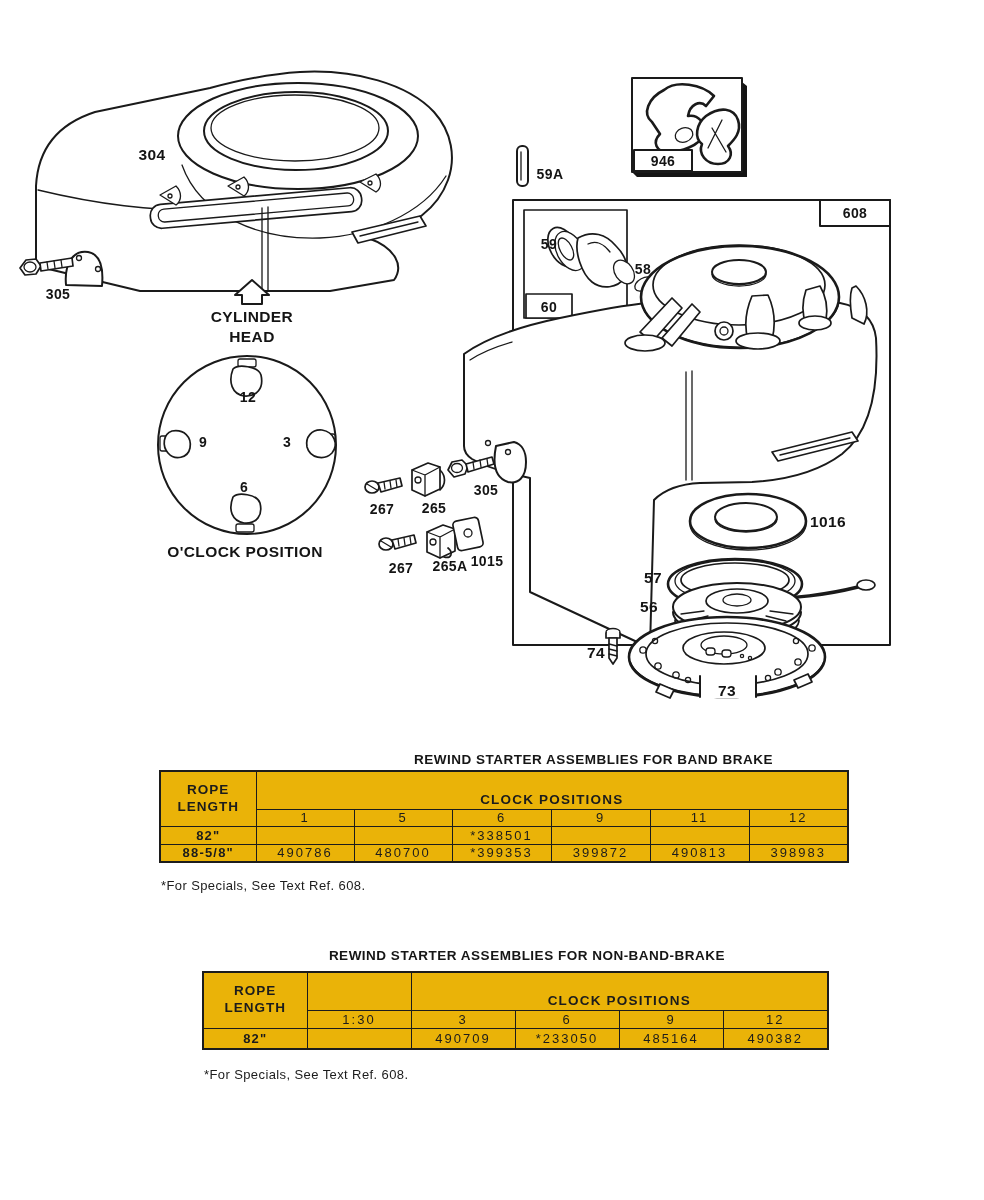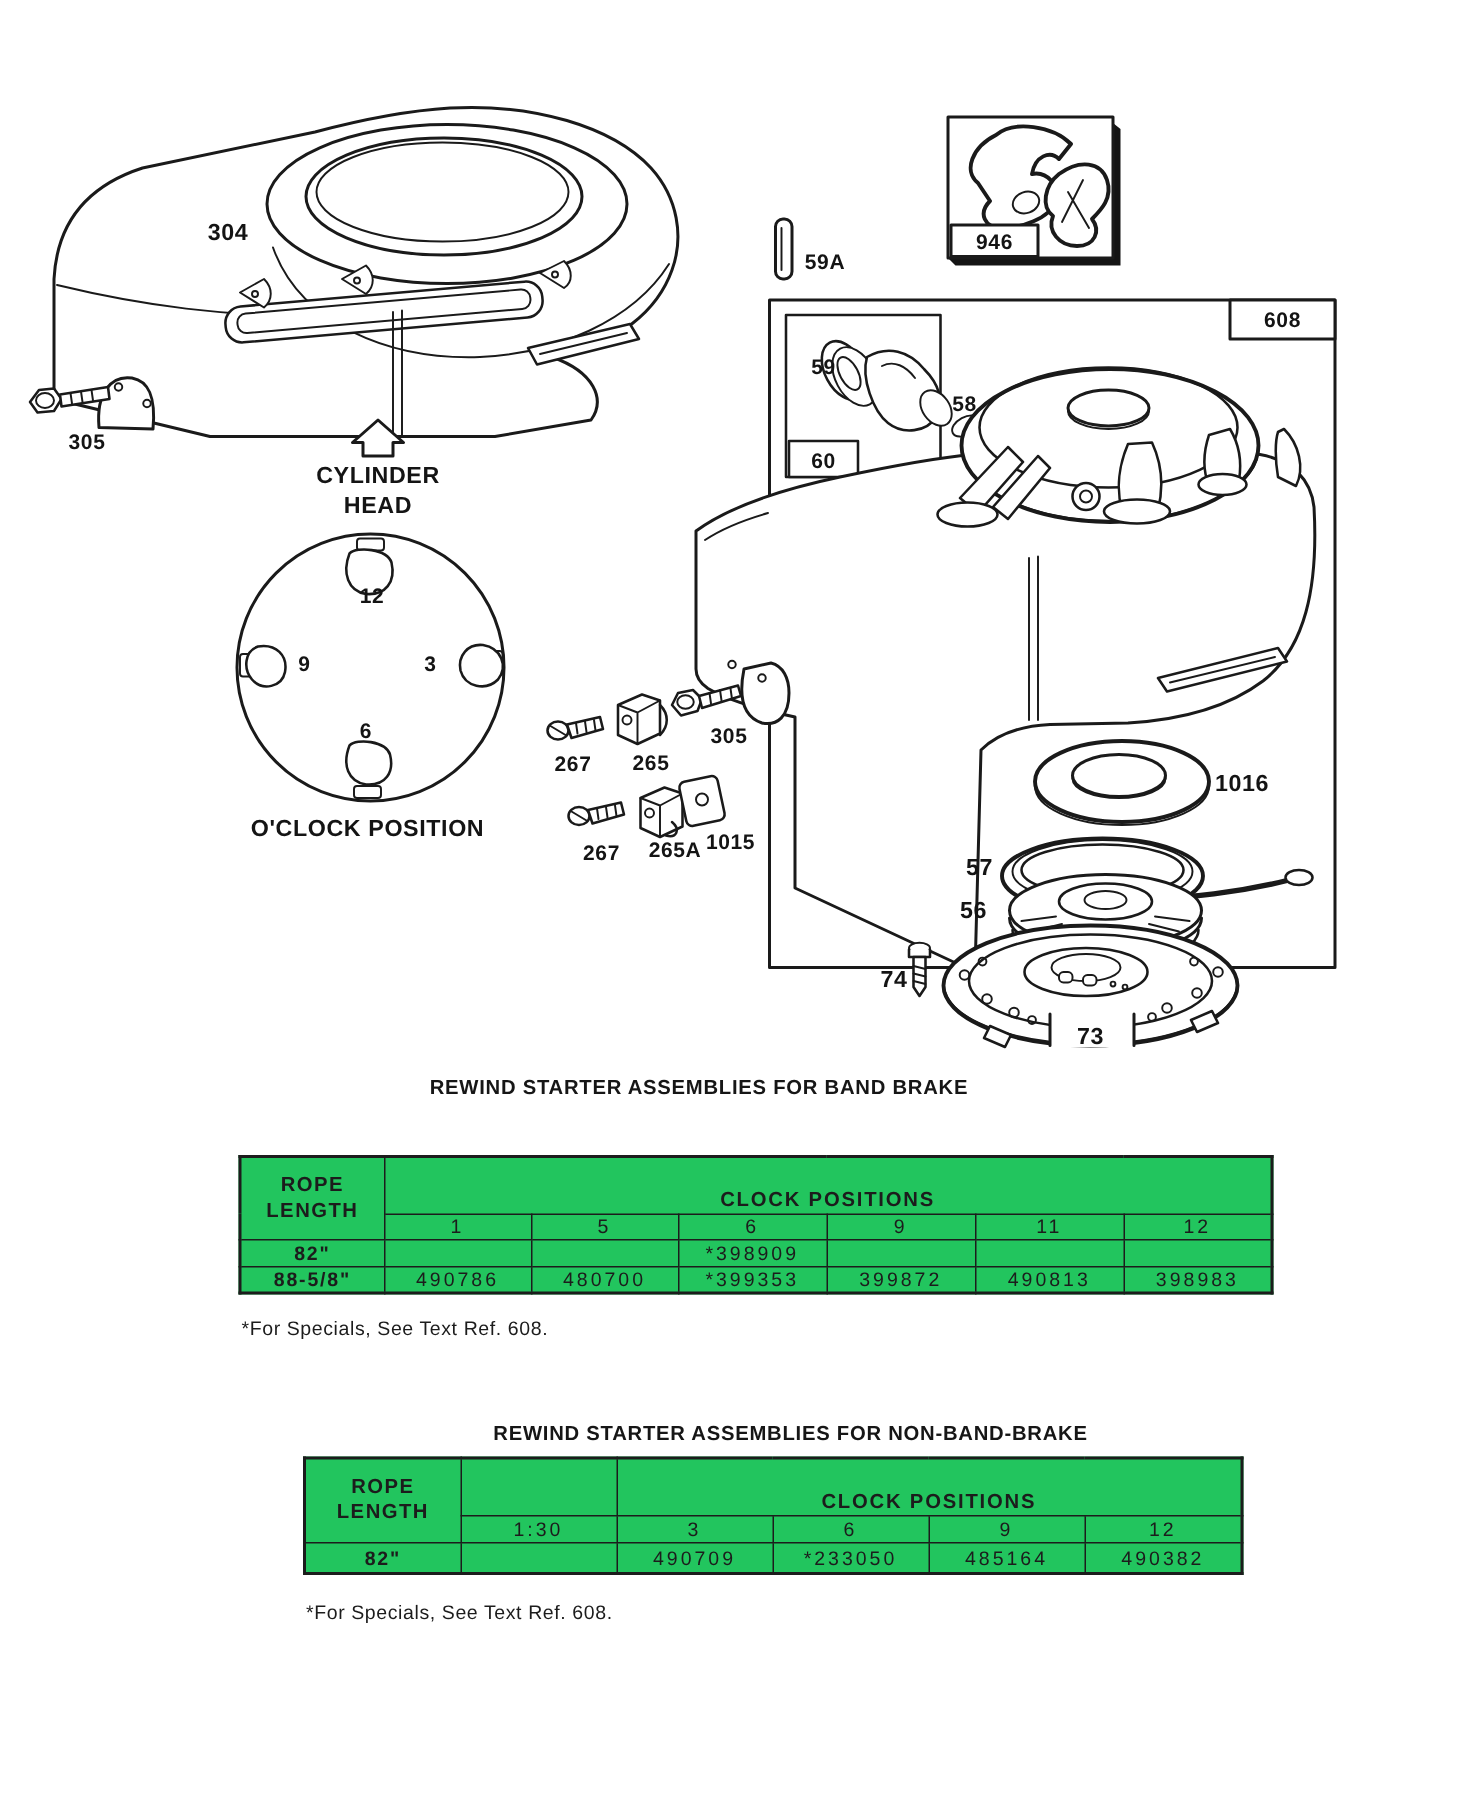--- a/index.html
+++ b/index.html
@@ -9,21 +9,21 @@
   svg .ln{fill:none;stroke:#1a1a1a;stroke-width:2;stroke-linejoin:round;stroke-linecap:round;}
   svg .fw{fill:#ffffff;}
   svg .thin{stroke-width:1.3;}
   svg .med{stroke-width:1.7;}
   svg .thick{stroke-width:2.6;}
   svg .solid{fill:#141414;stroke:none;}
   svg text.lbl{font-family:"Liberation Sans",sans-serif;font-weight:bold;font-size:14px;
       fill:#141414;stroke:none;text-anchor:middle;letter-spacing:.4px;}
   svg text.lbl-lg{font-size:15.5px;}
 
-  .tbl{position:absolute;border-collapse:collapse;table-layout:fixed;background:#22c55e;
+  .tbl{position:absolute;border-collapse:collapse;table-layout:fixed;background:#eab308;
        border:2px solid #1c1c1c;}
   .tbl th,.tbl td{border:1.5px solid #1c1c1c;padding:0;text-align:center;
        font-size:13px;color:#1c1c1c;white-space:nowrap;overflow:hidden;}
   .tbl .rope-h{font-size:13.5px;font-weight:bold;letter-spacing:1px;line-height:1.25;}
   .tbl .clock-h{font-size:13.5px;font-weight:bold;letter-spacing:1.2px;vertical-align:top;padding-top:20px;}
   .tbl .sub th{font-weight:normal;letter-spacing:2px;font-size:13px;}
   .tbl td{letter-spacing:2px;}
   .tbl td.rope{font-weight:bold;letter-spacing:1.2px;}
   .r-head{height:38px;}
   .r-sub{height:17px;}
@@ -276,21 +276,21 @@
     <path class="ln fw med" d="M 660,684 L 674,690 L 670,698 L 656,692 Z"></path>
     <path class="ln fw med" d="M 794,680 L 808,674 L 812,682 L 798,688 Z"></path>
     <rect x="700" y="676" width="56" height="22" fill="#ffffff" stroke="none"></rect>
     <path class="ln" d="M 700,676 L 700,697 M 756,676 L 756,697"></path>
     <text class="lbl lbl-lg" x="727" y="696">73</text>
   </g>
 
   <rect class="solid" x="972" y="795" width="9" height="3"></rect>
 </svg>
 
-  <div class="tbl-title" style="left:159px;top:717px;width:614px;">REWIND STARTER ASSEMBLIES FOR BAND BRAKE</div>
+  <div class="tbl-title" style="left:159px;top:752px;width:614px;text-align:right;">REWIND STARTER ASSEMBLIES FOR BAND BRAKE</div>
 
   <table class="tbl" style="left:159px;top:770px;width:688px;">
     <colgroup>
       <col style="width:96px">
         <col style="width:98px">
         <col style="width:98px">
         <col style="width:99px">
       <col style="width:99px">
         <col style="width:99px">
         <col style="width:99px">
@@ -308,21 +308,21 @@
       <th>5</th>
       <th>6</th>
       <th>9</th>
       <th>11</th>
       <th>12</th>
     </tr>
     <tr class="r-data">
       <td class="rope">82"</td>
       <td></td>
       <td></td>
-      <td>*398909</td>
+      <td>*338501</td>
       <td></td>
       <td></td>
       <td></td>
     </tr>
     <tr class="r-data">
       <td class="rope">88-5/8"</td>
       <td>490786</td>
       <td>480700</td>
       <td>*399353</td>
       <td>399872</td>

